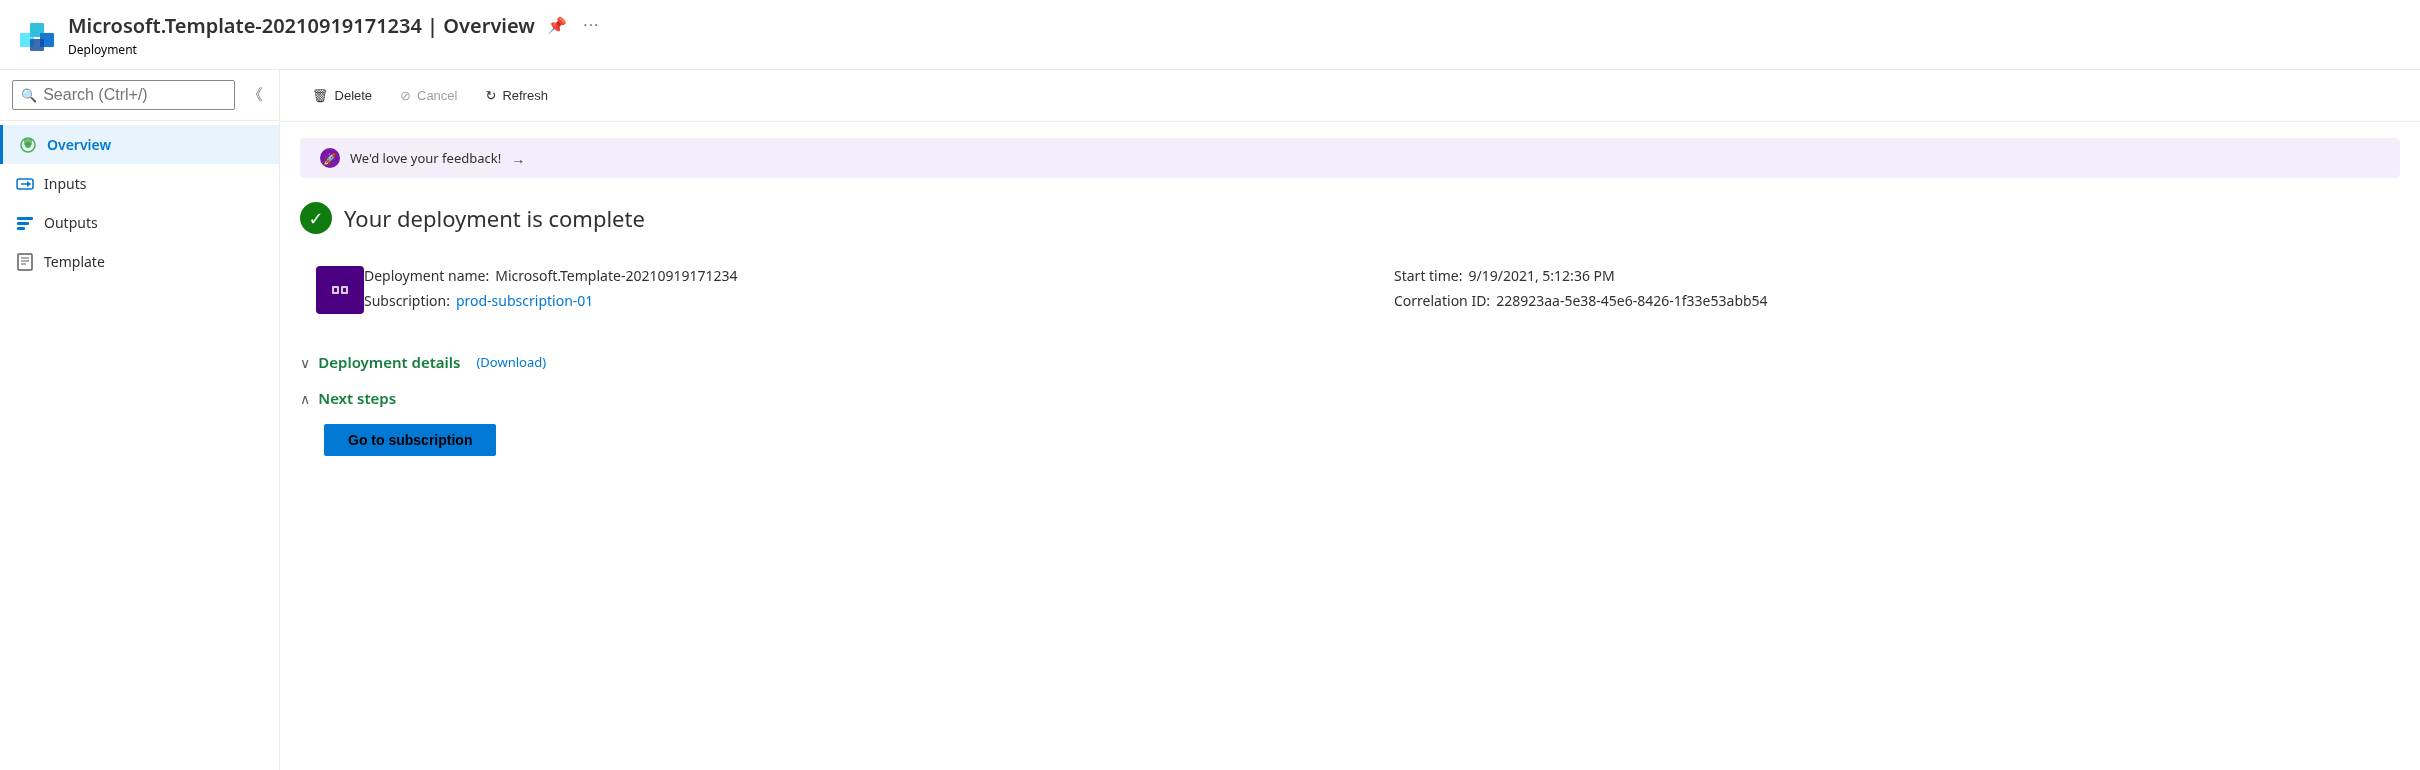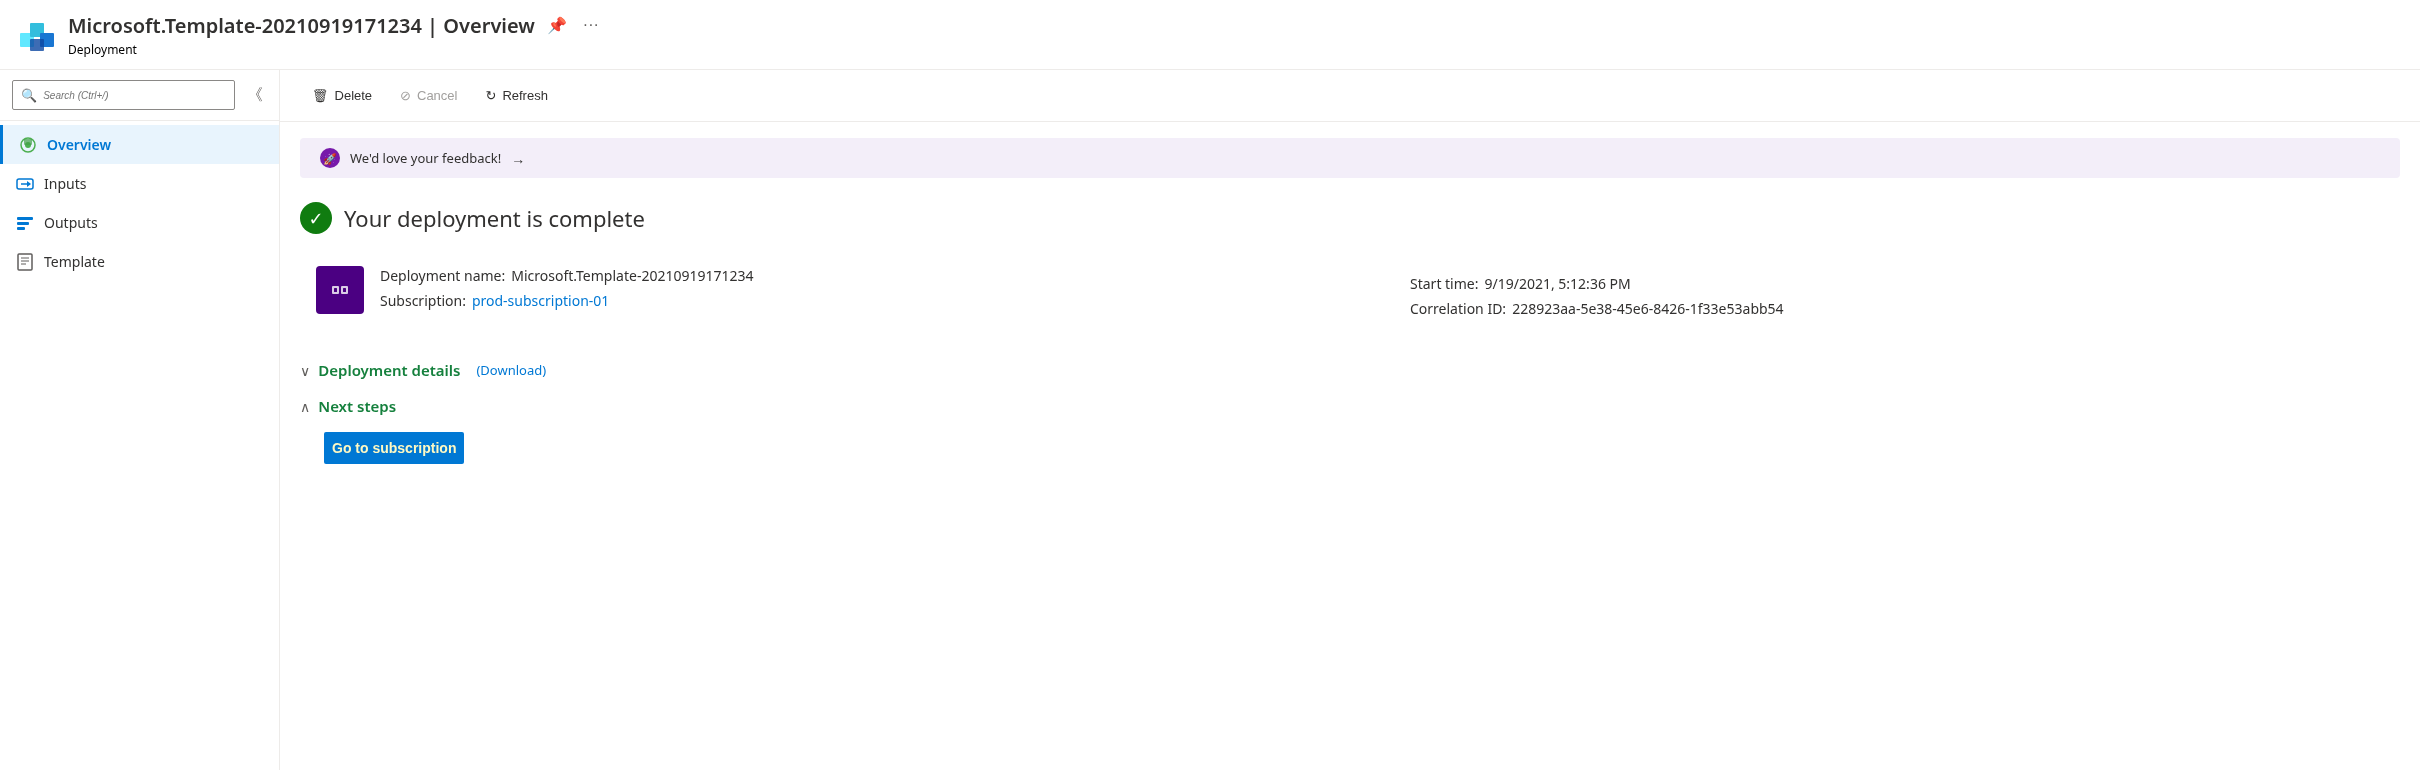--- a/index.html
+++ b/index.html
@@ -13,21 +13,21 @@
     .header-subtitle { font-size: 12px; color: #000000; margin-top: 2px; }
     .header-pin, .header-more { background: none; border: none; cursor: pointer; color: #605e5c; font-size: 16px; padding: 4px; border-radius: 4px; }
 
     
     .main-layout { display: flex; flex: 1; overflow: hidden; }
 
     
     .sidebar { width: 280px; border-right: 1px solid #edebe9; display: flex; flex-direction: column; flex-shrink: 0; }
     .search-bar { padding: 10px 12px; border-bottom: 1px solid #edebe9; display: flex; align-items: center; gap: 8px; }
     .search-input-wrap { display: flex; align-items: center; gap: 6px; border: 1px solid #8a8886; border-radius: 2px; padding: 5px 8px; flex: 1; background: #fff; }
-    .search-input { border: none; outline: none; font-size: 10px; color: #323130; width: 100%; background: transparent; font-style: italic; }
+    .search-input { border: none; outline: none; font-size: 16px; color: #323130; width: 100%; background: transparent; }
     .search-icon { color: #605e5c; font-size: 13px; }
     .collapse-btn { background: none; border: none; cursor: pointer; color: #605e5c; font-size: 16px; padding: 4px; }
 
     .nav-items { padding: 4px 0; }
     .nav-item { display: flex; align-items: center; gap: 10px; padding: 10px 16px; cursor: pointer; border-radius: 0; color: #323130; font-size: 14px; }
     .nav-item.active { background: #e8f4fd; color: #0078d4; font-weight: 600; border-left: 3px solid #0078d4; }
     .nav-item-icon { width: 18px; height: 18px; display: flex; align-items: center; justify-content: center; flex-shrink: 0; }
 
     
     .content { flex: 1; overflow-y: auto; display: flex; flex-direction: column; }
@@ -43,38 +43,38 @@
     .feedback-text { font-size: 13px; color: #323130; }
 
     
     .page-content { padding: 24px 20px; }
 
     .deployment-status { display: flex; align-items: center; gap: 12px; margin-bottom: 24px; }
     .status-icon { width: 32px; height: 32px; border-radius: 50%; background: #107c10; display: flex; align-items: center; justify-content: center; color: white; font-size: 18px; flex-shrink: 0; }
     .status-title { font-size: 22px; font-weight: 400; color: #323130; }
 
     
-    .deployment-info { display: flex; align-items: flex-start; gap: 16px; margin-bottom: 28px; padding: 8px 16px; }
+    .deployment-info { display: flex; align-items: flex-start; margin-bottom: 28px; padding: 8px 16px; }
     .deployment-info-icon { width: 48px; height: 48px; border-radius: 4px; background: #4b0082; display: flex; align-items: center; justify-content: center; flex-shrink: 0; }
     .deployment-info-details { flex: 1; }
     .info-row { display: flex; align-items: baseline; gap: 6px; margin-bottom: 6px; font-size: 14px; }
     .info-label { color: #323130; font-weight: 400; }
     .info-value { color: #323130; }
     .info-link { color: #0078d4; text-decoration: none; cursor: pointer; }
-    .info-right { flex: 1; padding-left: 40px; margin-top: 8px; }
+    .info-right { flex: 1; padding-left: 40px; }
 
     
     .section { margin-bottom: 16px; }
     .section-header { display: flex; align-items: center; gap: 8px; margin-bottom: 8px; cursor: pointer; }
     .section-chevron { font-size: 14px; color: #605e5c; }
     .section-title { font-size: 15px; font-weight: 600; color: #15803d; }
     .section-link { color: #0078d4; text-decoration: none; font-size: 13px; margin-left: 8px; cursor: pointer; }
 
     
-    .go-btn { display: inline-flex; align-items: center; justify-content: center; padding: 8px 8px; background: #0078d4; color: #fef9c3; border: none; border-radius: 2px; font-size: 14px; font-weight: 600; cursor: pointer; margin-left: 24px; margin-top: 8px; }
+    .go-btn { display: inline-flex; align-items: center; justify-content: center; padding: 8px 24px; background: #0078d4; color: #000000; border: none; border-radius: 2px; font-size: 14px; font-weight: 600; cursor: pointer; margin-left: 24px; margin-top: 8px; }
   </style>
 </head>
 <body>
 
 <div class="header">
   <div class="header-icon">
     
     <svg width="36" height="36" viewBox="0 0 36 36">
       <rect x="0" y="16" width="14" height="14" rx="1" fill="#50e6ff" opacity="0.9"></rect>
       <rect x="10" y="6" width="14" height="14" rx="1" fill="#32bedd"></rect>

